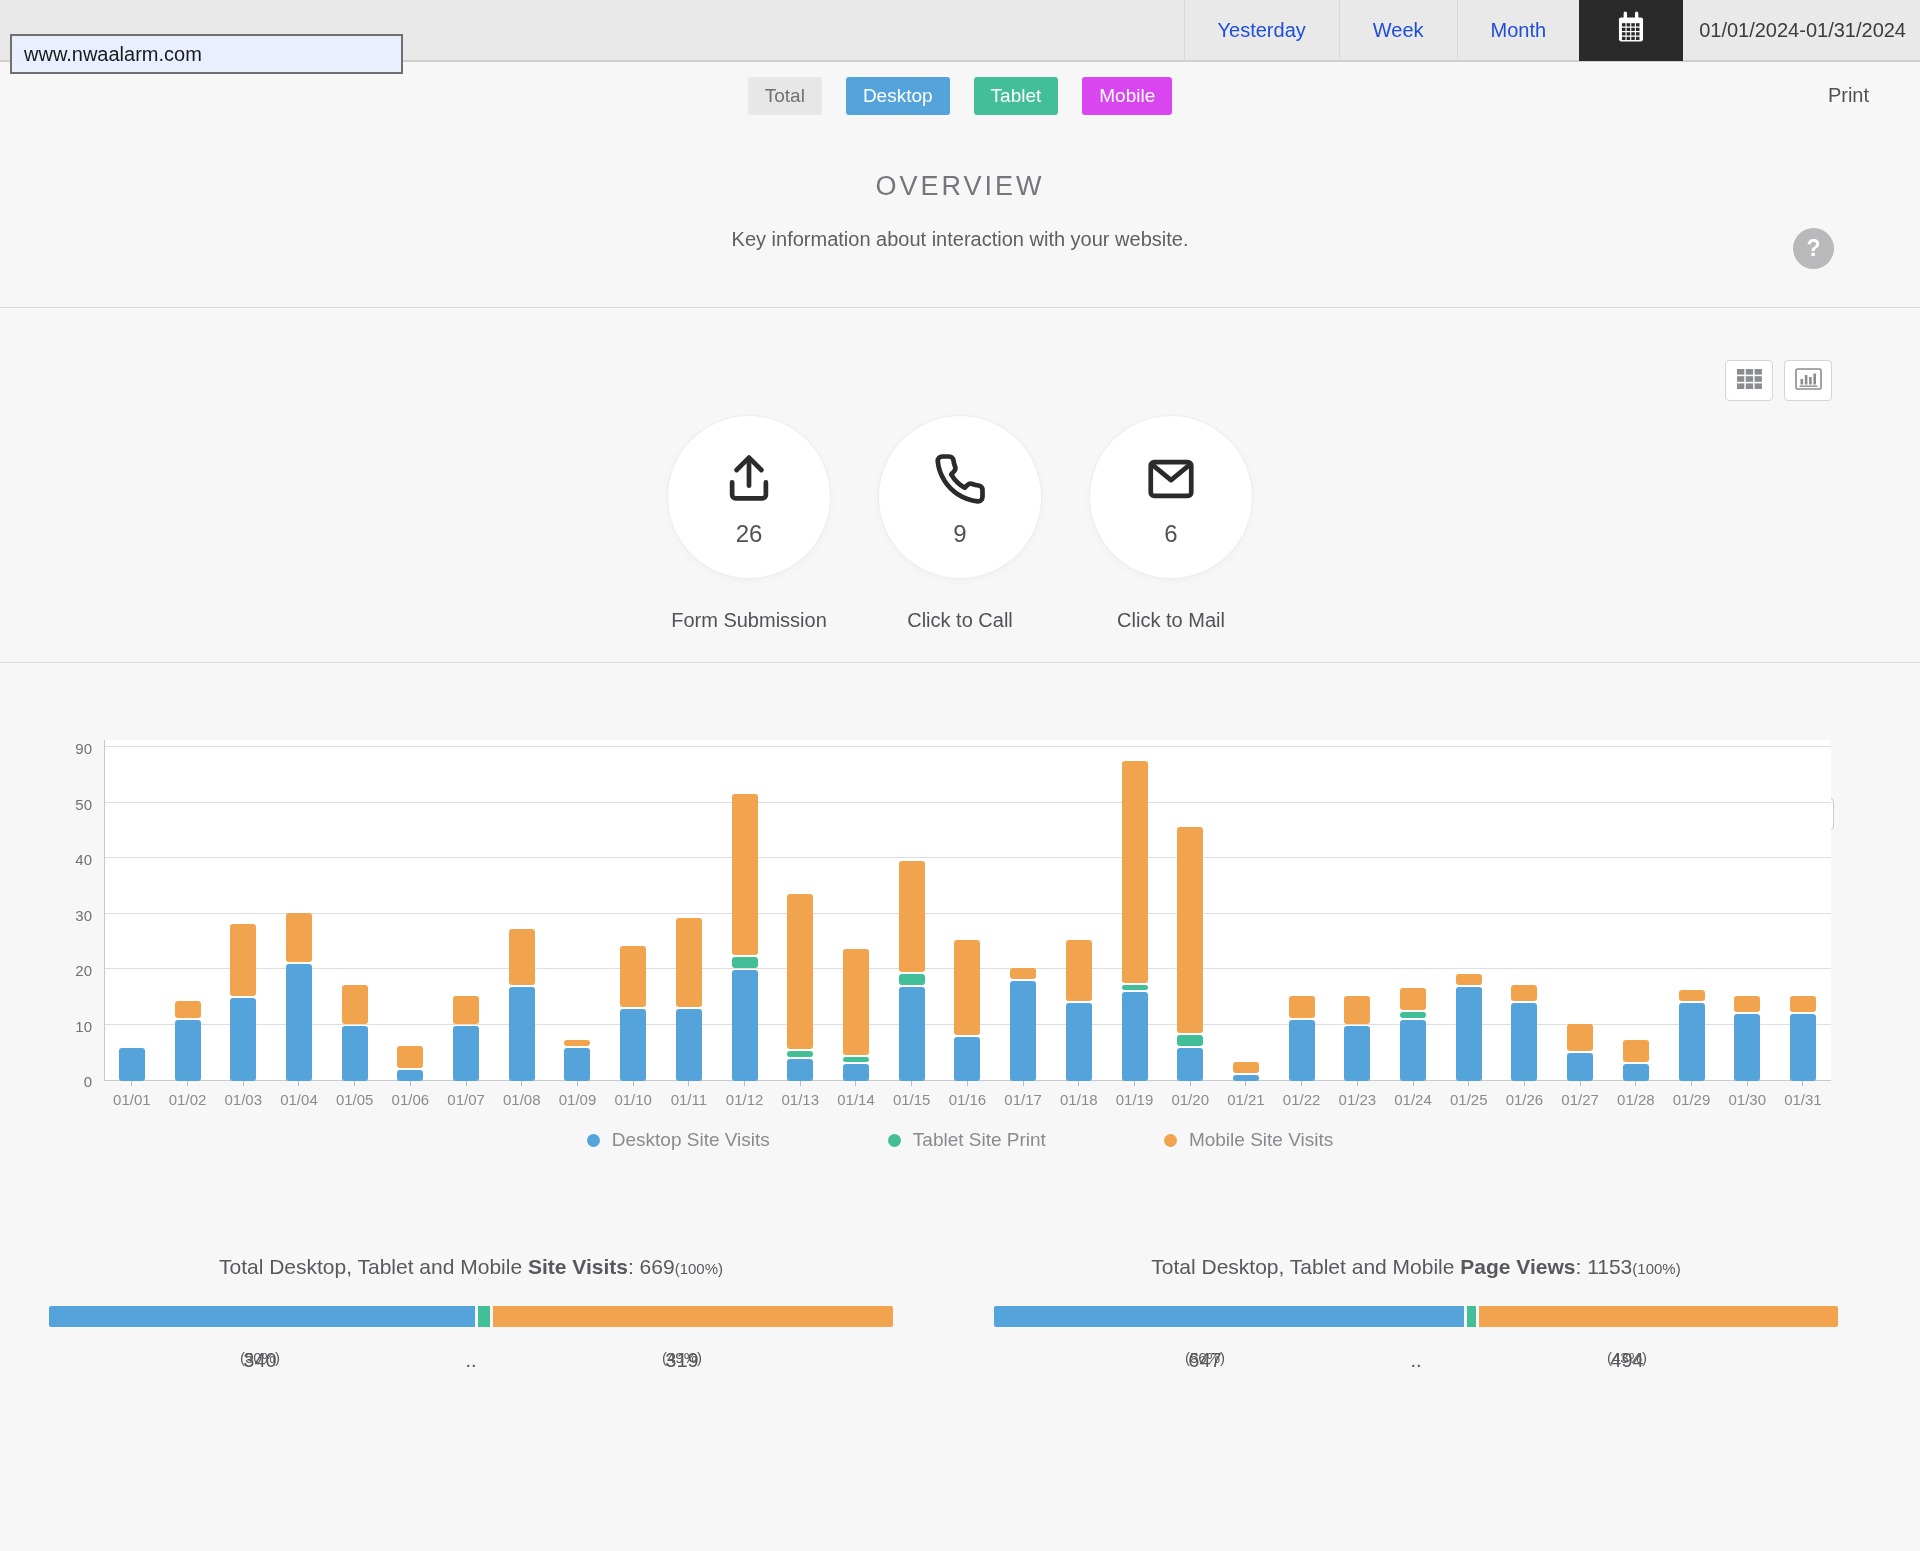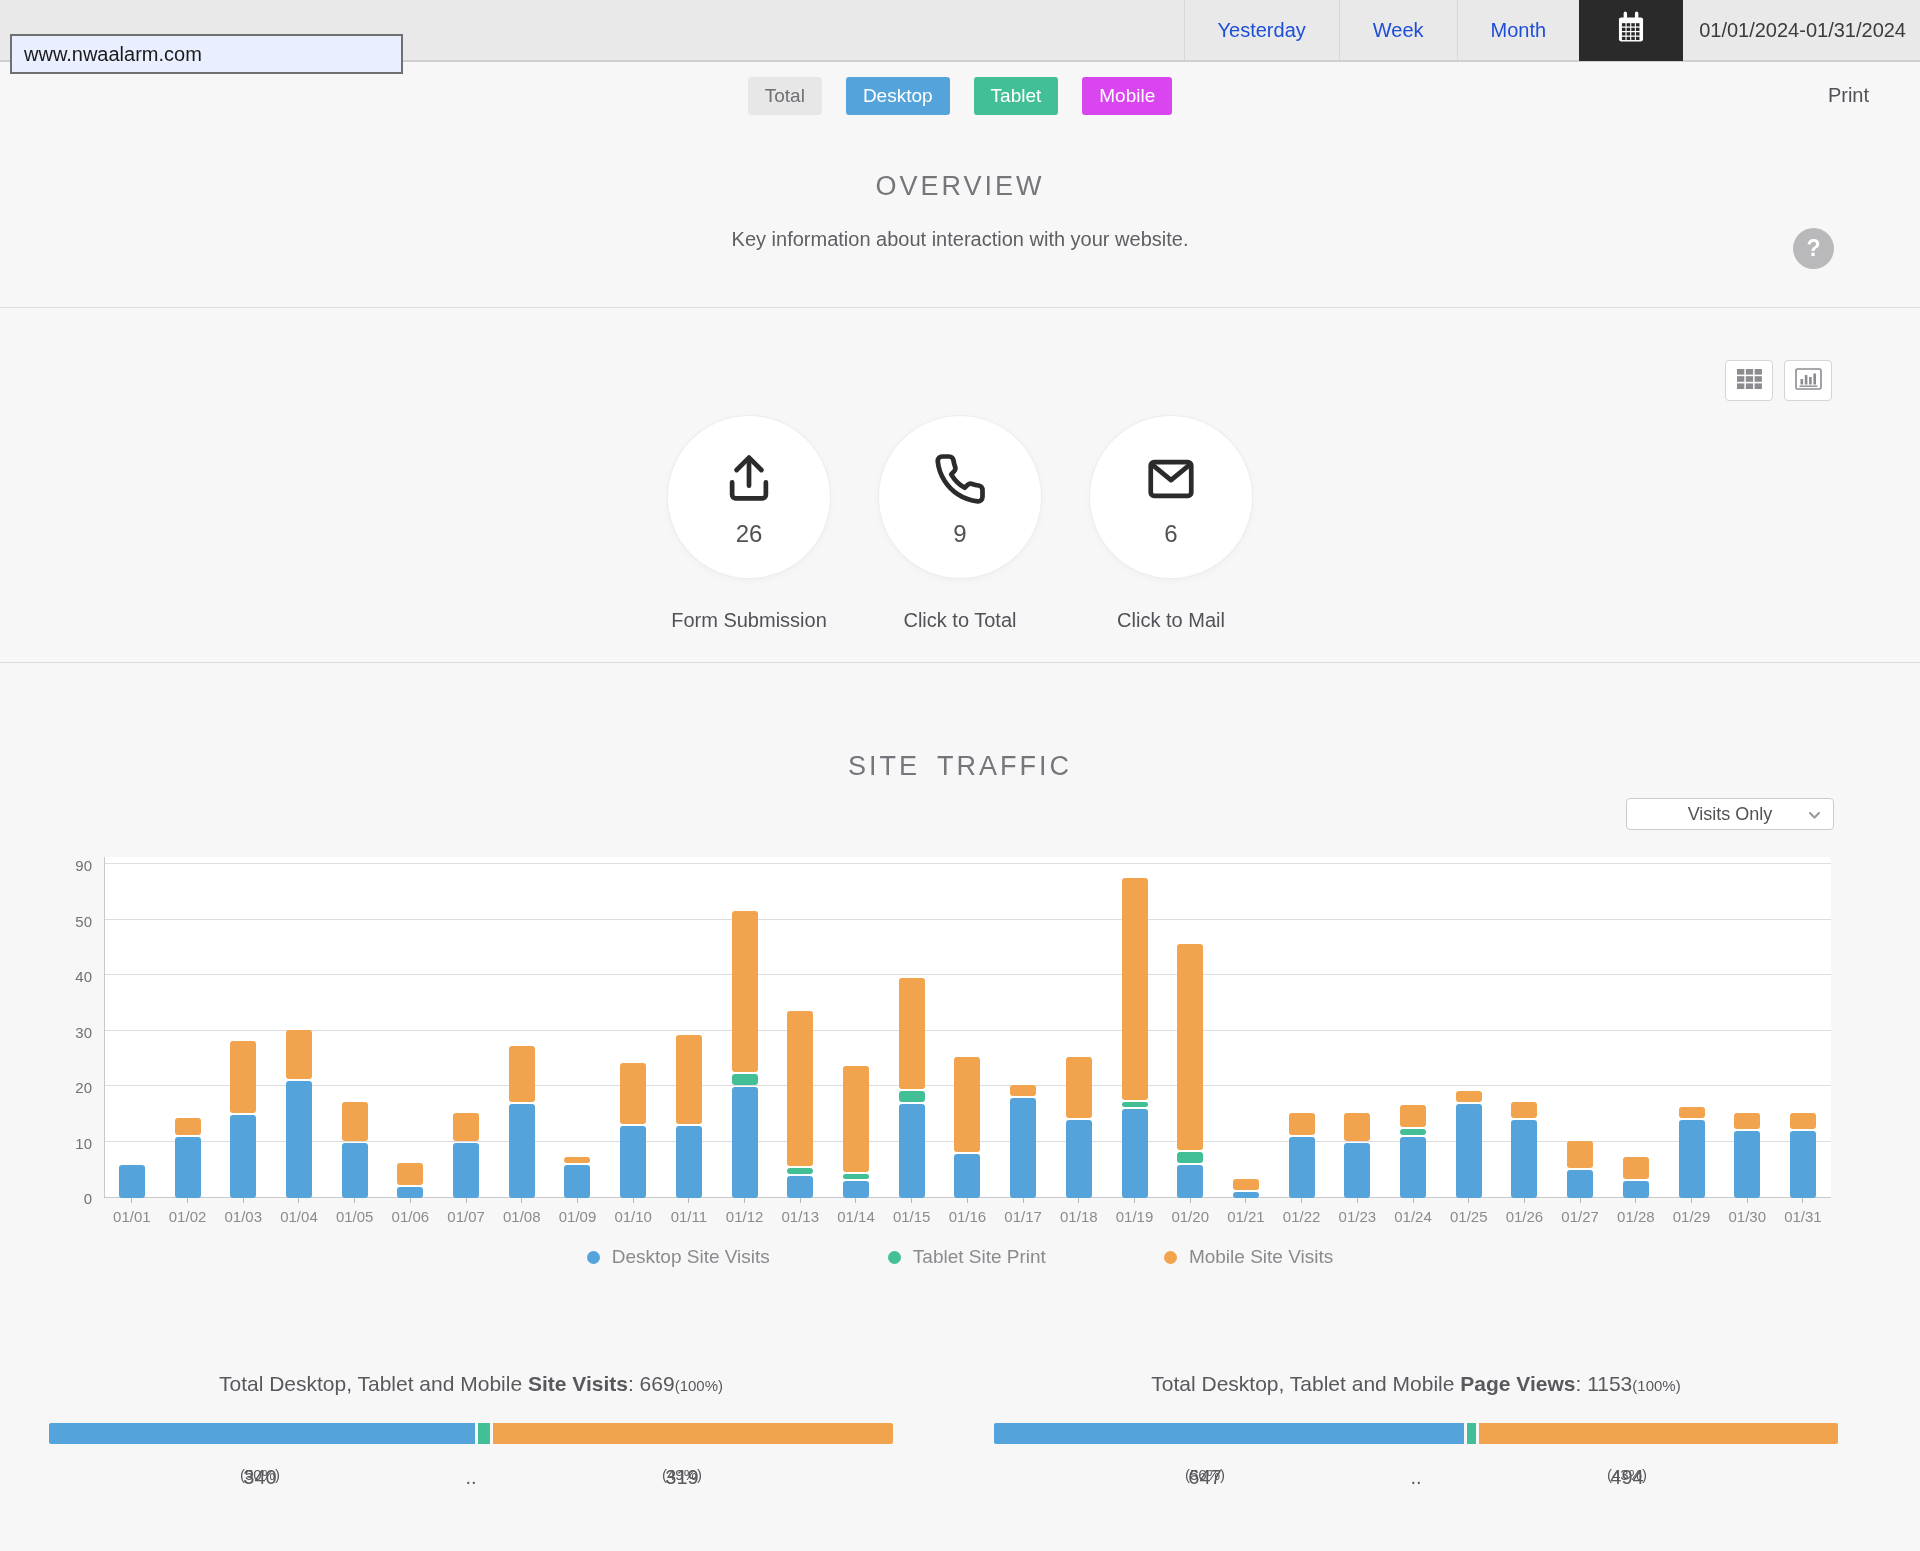--- a/index.html
+++ b/index.html
@@ -177,40 +177,39 @@
 
     <div class="circle-wrap">
       <div class="stat-circle">
         <span>
           <svg width="54" height="56" viewBox="0 0 24 24" fill="none" stroke="#2b2b2c" stroke-width="2.1" stroke-linecap="round" stroke-linejoin="round">
             <path d="M22 16.92v3a2 2 0 0 1-2.18 2 19.79 19.79 0 0 1-8.63-3.07 19.5 19.5 0 0 1-6-6A19.79 19.79 0 0 1 2.12 4.18 2 2 0 0 1 4.11 2h3a2 2 0 0 1 2 1.72c.12.96.36 1.9.7 2.81a2 2 0 0 1-.45 2.11L8.09 9.91a16 16 0 0 0 6 6l1.27-1.27a2 2 0 0 1 2.11-.45c.91.34 1.85.58 2.81.7A2 2 0 0 1 22 16.92z"></path>
           </svg>
         </span>
         <span class="stat-value">9</span>
       </div>
-      <span class="stat-label">Click to Total</span>
+      <span class="stat-label">Click to Call</span>
     </div>
 
     <div class="circle-wrap">
       <div class="stat-circle">
         <span>
           <svg width="54" height="56" viewBox="0 0 24 24" fill="none" stroke="#2b2b2c" stroke-width="2.1" stroke-linecap="round" stroke-linejoin="round">
             <rect x="3" y="4.5" width="18" height="15" rx="1.5"></rect>
             <path d="M3.5 5.5 12 12.5 20.5 5.5"></path>
           </svg>
         </span>
         <span class="stat-value">6</span>
       </div>
       <span class="stat-label">Click to Mail</span>
     </div>
   </div>
 </div>
 
 <div class="traffic">
-  <h2 class="section-title">SITE TRAFFIC</h2>
 
   <div class="visits-dd">
     <span>Visits Only</span>
     <span>
       <svg width="11" height="7" viewBox="0 0 11 7" fill="none" stroke="#98989c" stroke-width="2" stroke-linecap="round">
           <path d="M1 1l4.5 4.5L10 1"></path>
         </svg>
     </span>
   </div>
 

